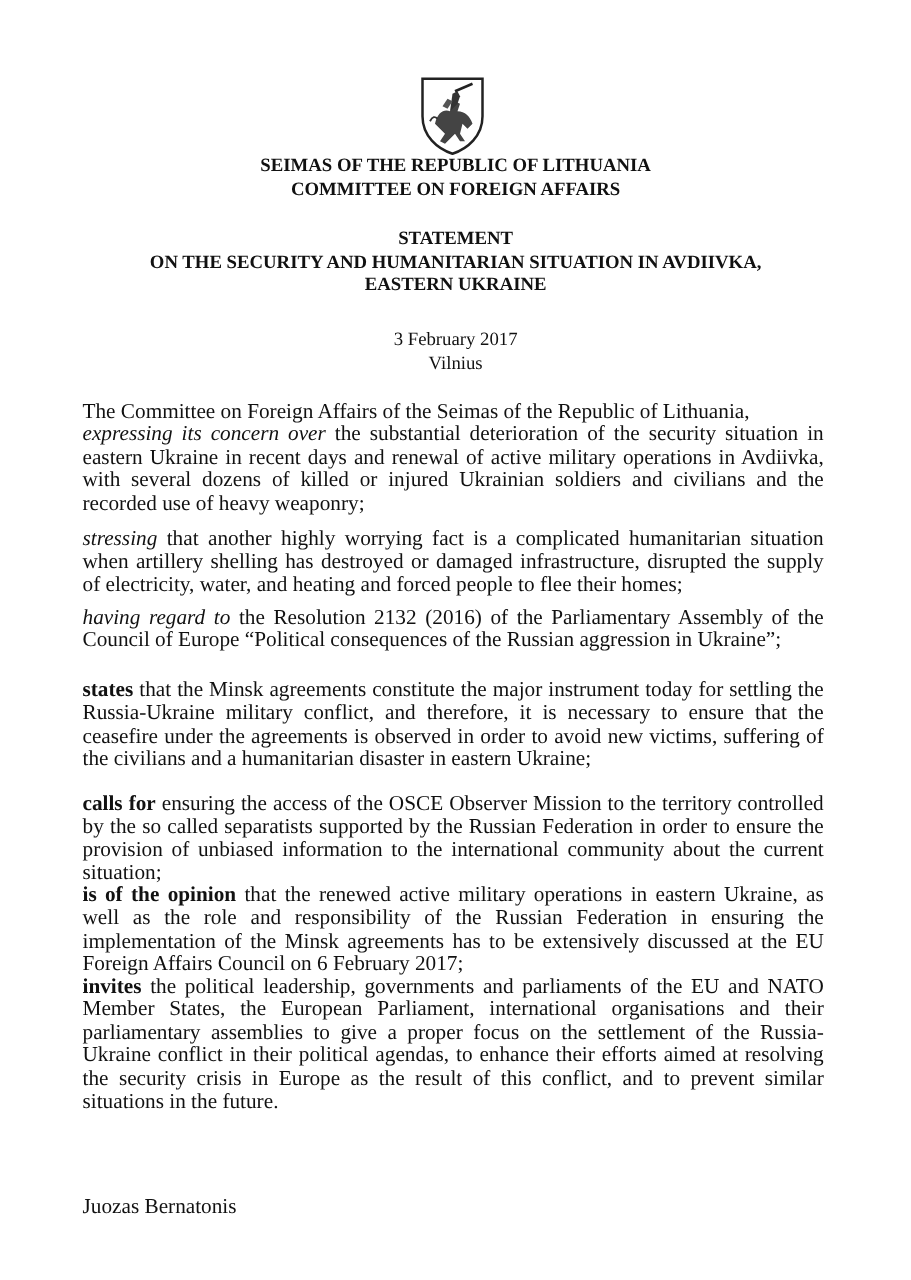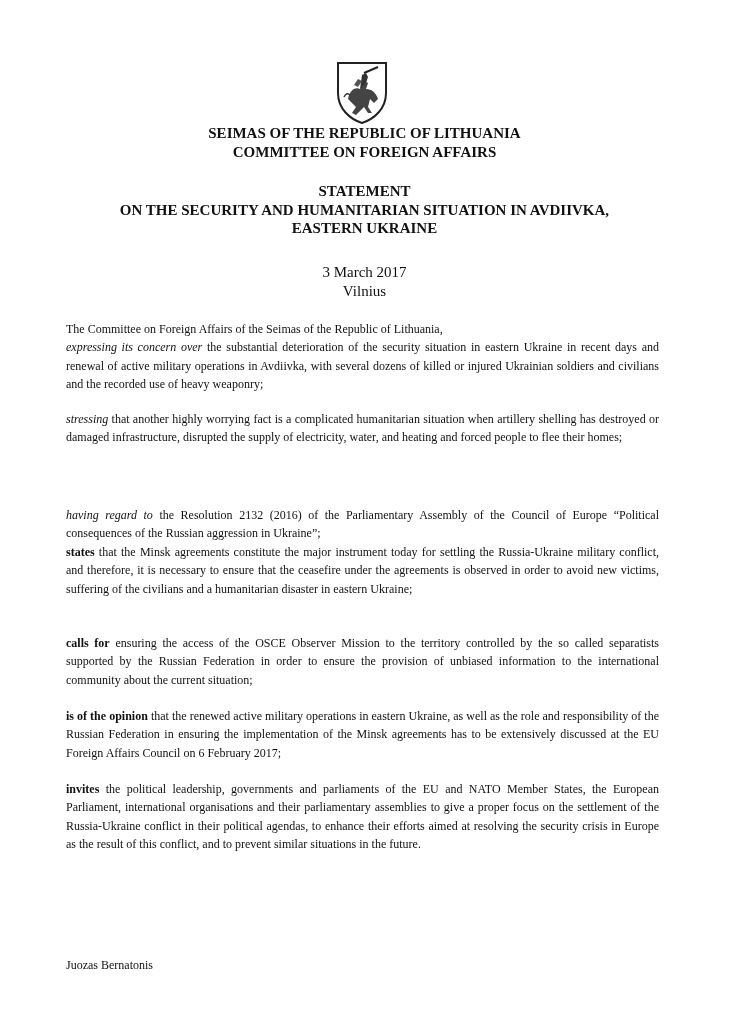--- a/index.html
+++ b/index.html
@@ -5,25 +5,25 @@
   html, body { margin: 0; padding: 0; background: #ffffff; }
   body { width: 729px; height: 1024px; position: relative; overflow: hidden;
          font-family: "Liberation Serif", "DejaVu Serif", serif; color: #111; }
   .page { position: absolute; left: 0; top: 0; width: 663px; height: 1024px; }
   .emblem { position: absolute; left: 334px; top: 59px; width: 56px; height: 66px; }
   .center { position: absolute; left: 0; width: 729px; text-align: center; font-size: 15px; line-height: 18.5px; }
   .bold { font-weight: bold; }
   .header { top: 124px; }
   .title { top: 182px; font-family: Liberation Serif, serif; }
   .dateblock { top: 263px; }
-  .body { position: absolute; left: 66px; width: 593px; font-size: 12px; line-height: 18.4px; text-align: justify; }
+  .body { position: absolute; left: 66px; width: 593px; font-size: 17px; line-height: 18.4px; text-align: justify; }
   .body p { margin: 0; }
   .p0 { top: 320px; }
-  .p1 { top: 410px; }
-  .p2 { top: 506px; }
+  .p1 { top: 422px; }
+  .p2 { top: 485px; }
   .p3 { top: 543px; }
   .p4 { top: 634px; }
   .p5 { top: 707px; }
   .p6 { top: 780px; }
   .sig { top: 910px; text-align: left; margin-top: 46px; }
   .line { display: block; }
   .nojust { text-align: left; }
 </style>
 </head>
 <body>
@@ -46,21 +46,21 @@
     <span class="line">COMMITTEE ON FOREIGN AFFAIRS</span>
   </div>
 
   <div class="center bold title">
     <span class="line">STATEMENT</span>
     <span class="line">ON THE SECURITY AND HUMANITARIAN SITUATION IN AVDIIVKA,</span>
     <span class="line">EASTERN UKRAINE</span>
   </div>
 
   <div class="center dateblock">
-    <span class="line">3 March 2017</span>
+    <span class="line">3 February 2017</span>
     <span class="line">Vilnius</span>
   </div>
 
   <div class="body p0">
     <p class="nojust">The Committee on Foreign Affairs of the Seimas of the Republic of Lithuania,</p>
     <p><i>expressing its concern over</i><span> the substantial deterioration of the security situation in eastern Ukraine in recent days and renewal of active military operations in Avdiivka, with several dozens of killed or injured Ukrainian soldiers and civilians and the recorded use of heavy weaponry;</span></p>
   </div>
 
   <div class="body p1">
     <p><i>stressing</i><span> that another highly worrying fact is a complicated humanitarian situation when artillery shelling has destroyed or damaged infrastructure, disrupted the supply of electricity, water, and heating and forced people to flee their homes;</span></p>

